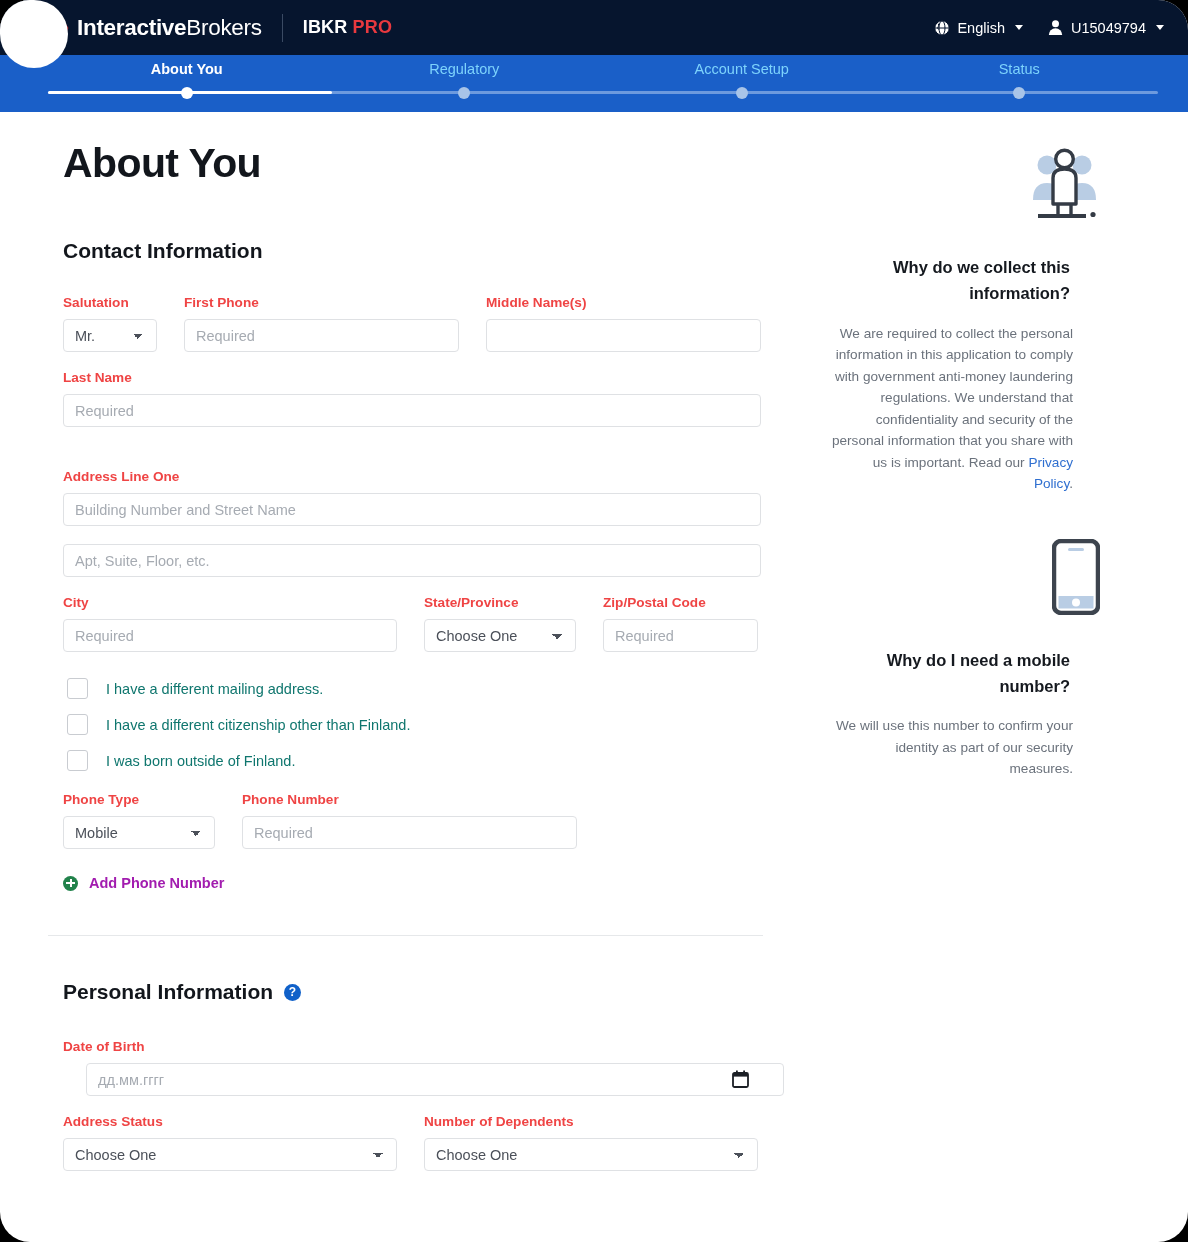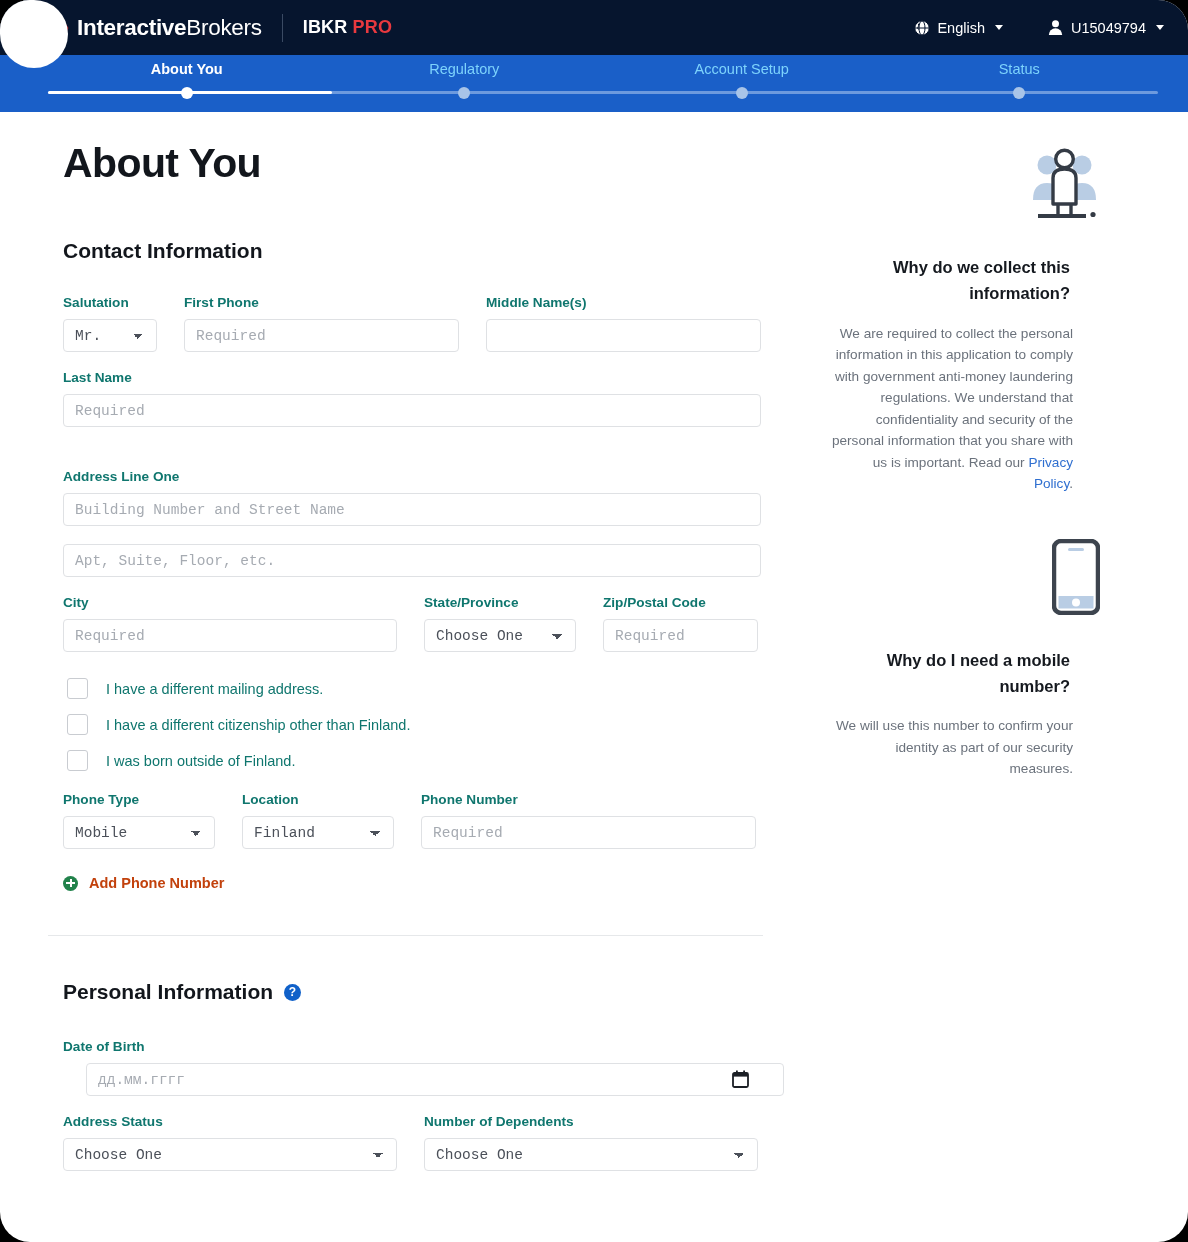--- a/index.html
+++ b/index.html
@@ -58,21 +58,21 @@
     background: #3a4a63;
     margin: 0 20px;
   }
   .ibkr-pro { font-size: 18px; font-weight: 700; letter-spacing: 0.2px; white-space: nowrap; }
   .ibkr-pro .ibkr { color: #ffffff; }
   .ibkr-pro .pro { color: #e8393f; margin-left: 5px; }
   .topbar-right {
     margin-left: auto;
     display: flex;
     align-items: center;
-    gap: 44px;
+    gap: 24px;
     color: #ffffff;
     font-size: 14.5px;
   }
   .tb-item { display: flex; align-items: center; gap: 7px; cursor: pointer; }
   .caret {
     width: 0; height: 0;
     border-left: 4.5px solid transparent;
     border-right: 4.5px solid transparent;
     border-top: 5px solid #ffffff;
     margin-left: 3px;
@@ -163,33 +163,33 @@
     display: inline-flex;
     align-items: center;
     justify-content: center;
     cursor: pointer;
     line-height: 1;
   }
 
   .field-label {
     font-size: 13.6px;
     font-weight: 700;
-    color: #0f766e;
+    color: #ef4444;
     margin-bottom: 9px;
     display: block;
   }
   .row { display: flex; gap: 27px; margin-bottom: 18px; }
   .fg { display: flex; flex-direction: column; }
 
   input.txt, select.sel {
     height: 33px;
     border: 1px solid #dfe1e4;
     border-radius: 4px;
     background: #fff;
-    font-family: Liberation Mono, monospace;
+    font-family: Liberation Sans, sans-serif;
     font-size: 14.5px;
     color: #2b3037;
     padding: 0 11px;
     outline: none;
   }
   input.txt::placeholder { color: #a6abb2; }
   select.sel {
     appearance: none;
     -webkit-appearance: none;
     padding-right: 30px;
@@ -231,21 +231,21 @@
     background: #fff;
     flex: 0 0 auto;
     cursor: pointer;
   }
   .cb-label { font-size: 14.5px; color: #0f766e; cursor: pointer; }
 
   .add-link {
     display: flex;
     align-items: center;
     gap: 11px;
-    color: #c2410c;
+    color: #a21caf;
     font-size: 14.5px;
     font-weight: 700;
     margin-top: 26px;
     cursor: pointer;
     width: fit-content;
   }
   .plus-circle {
     width: 15px; height: 15px;
     border-radius: 50%;
     background: #22824b;
@@ -434,26 +434,20 @@
         </div>
 
         <div class="row" style="margin-bottom:0">
           <div class="fg">
             <label class="field-label">Phone Type</label>
             <select class="sel w-ptype">
               <option>Mobile</option>
             </select>
           </div>
           <div class="fg">
-            <label class="field-label">Location</label>
-            <select class="sel w-ploc">
-              <option>Finland</option>
-            </select>
-          </div>
-          <div class="fg">
             <label class="field-label">Phone Number</label>
             <input class="txt w-pnum" type="text" placeholder="Required" style="">
           </div>
         </div>
 
         <div class="add-link">
           <span class="plus-circle"></span>
           <span>Add Phone Number</span>
         </div>
 

